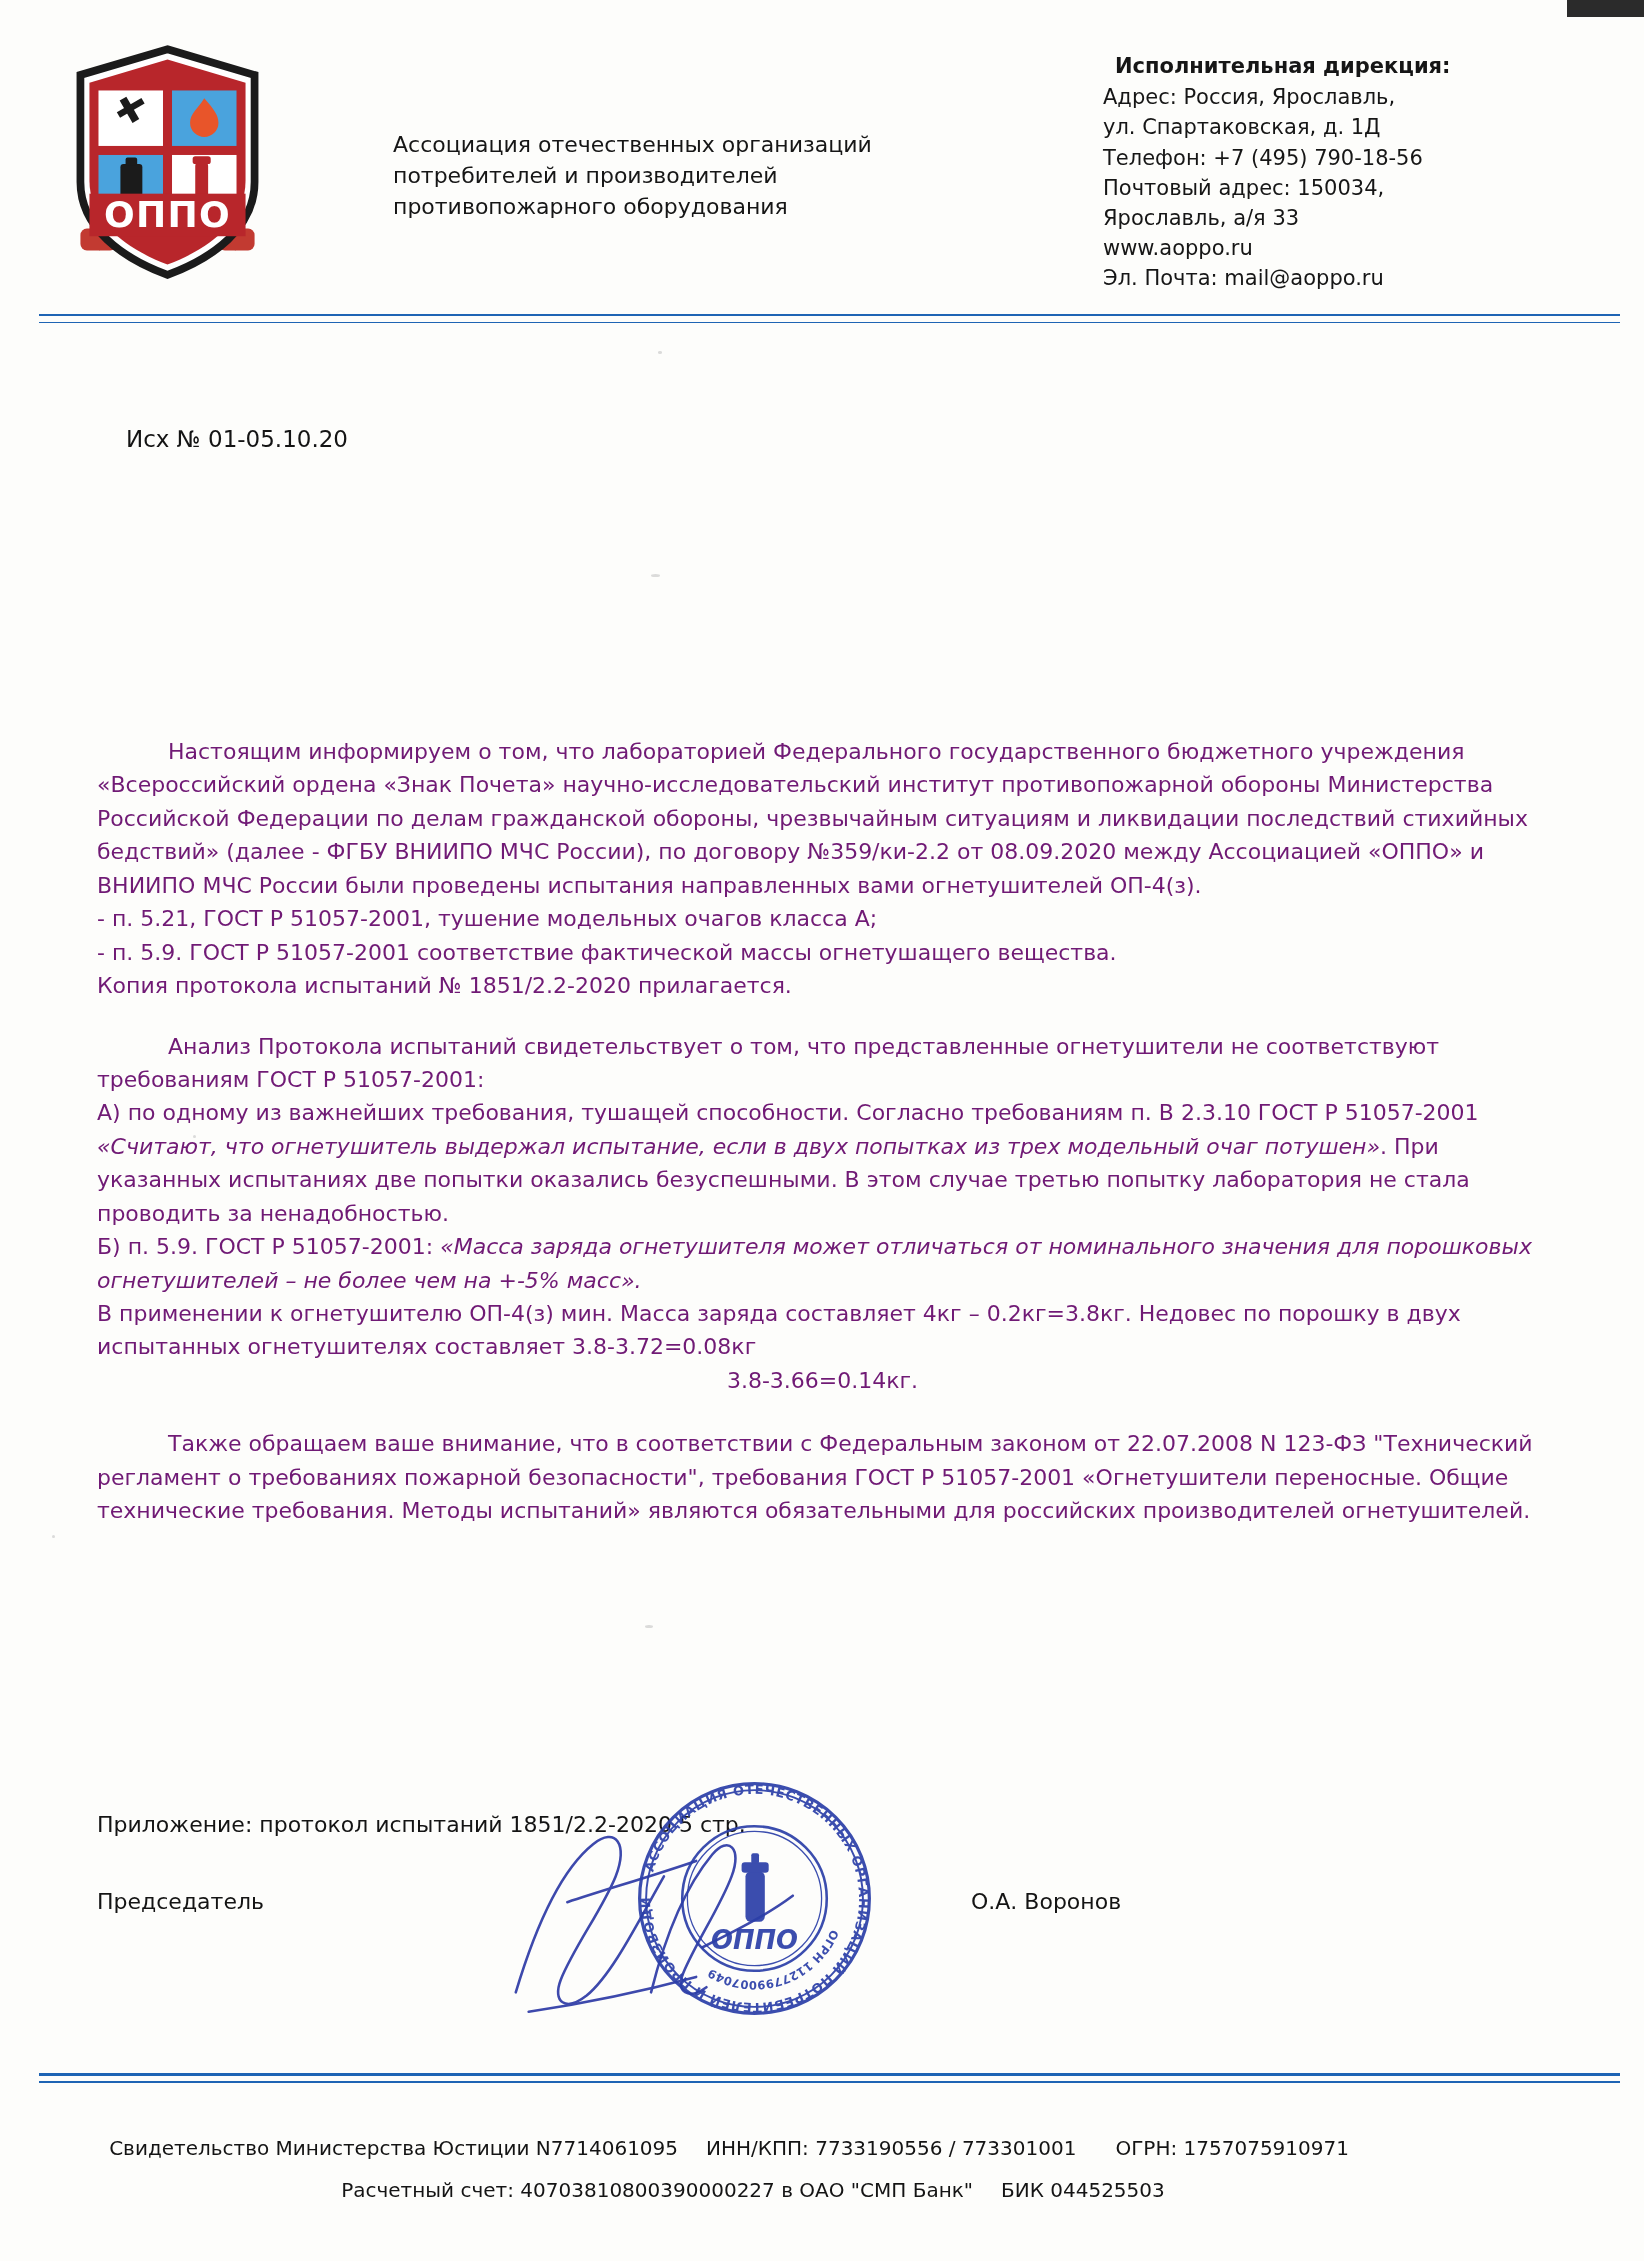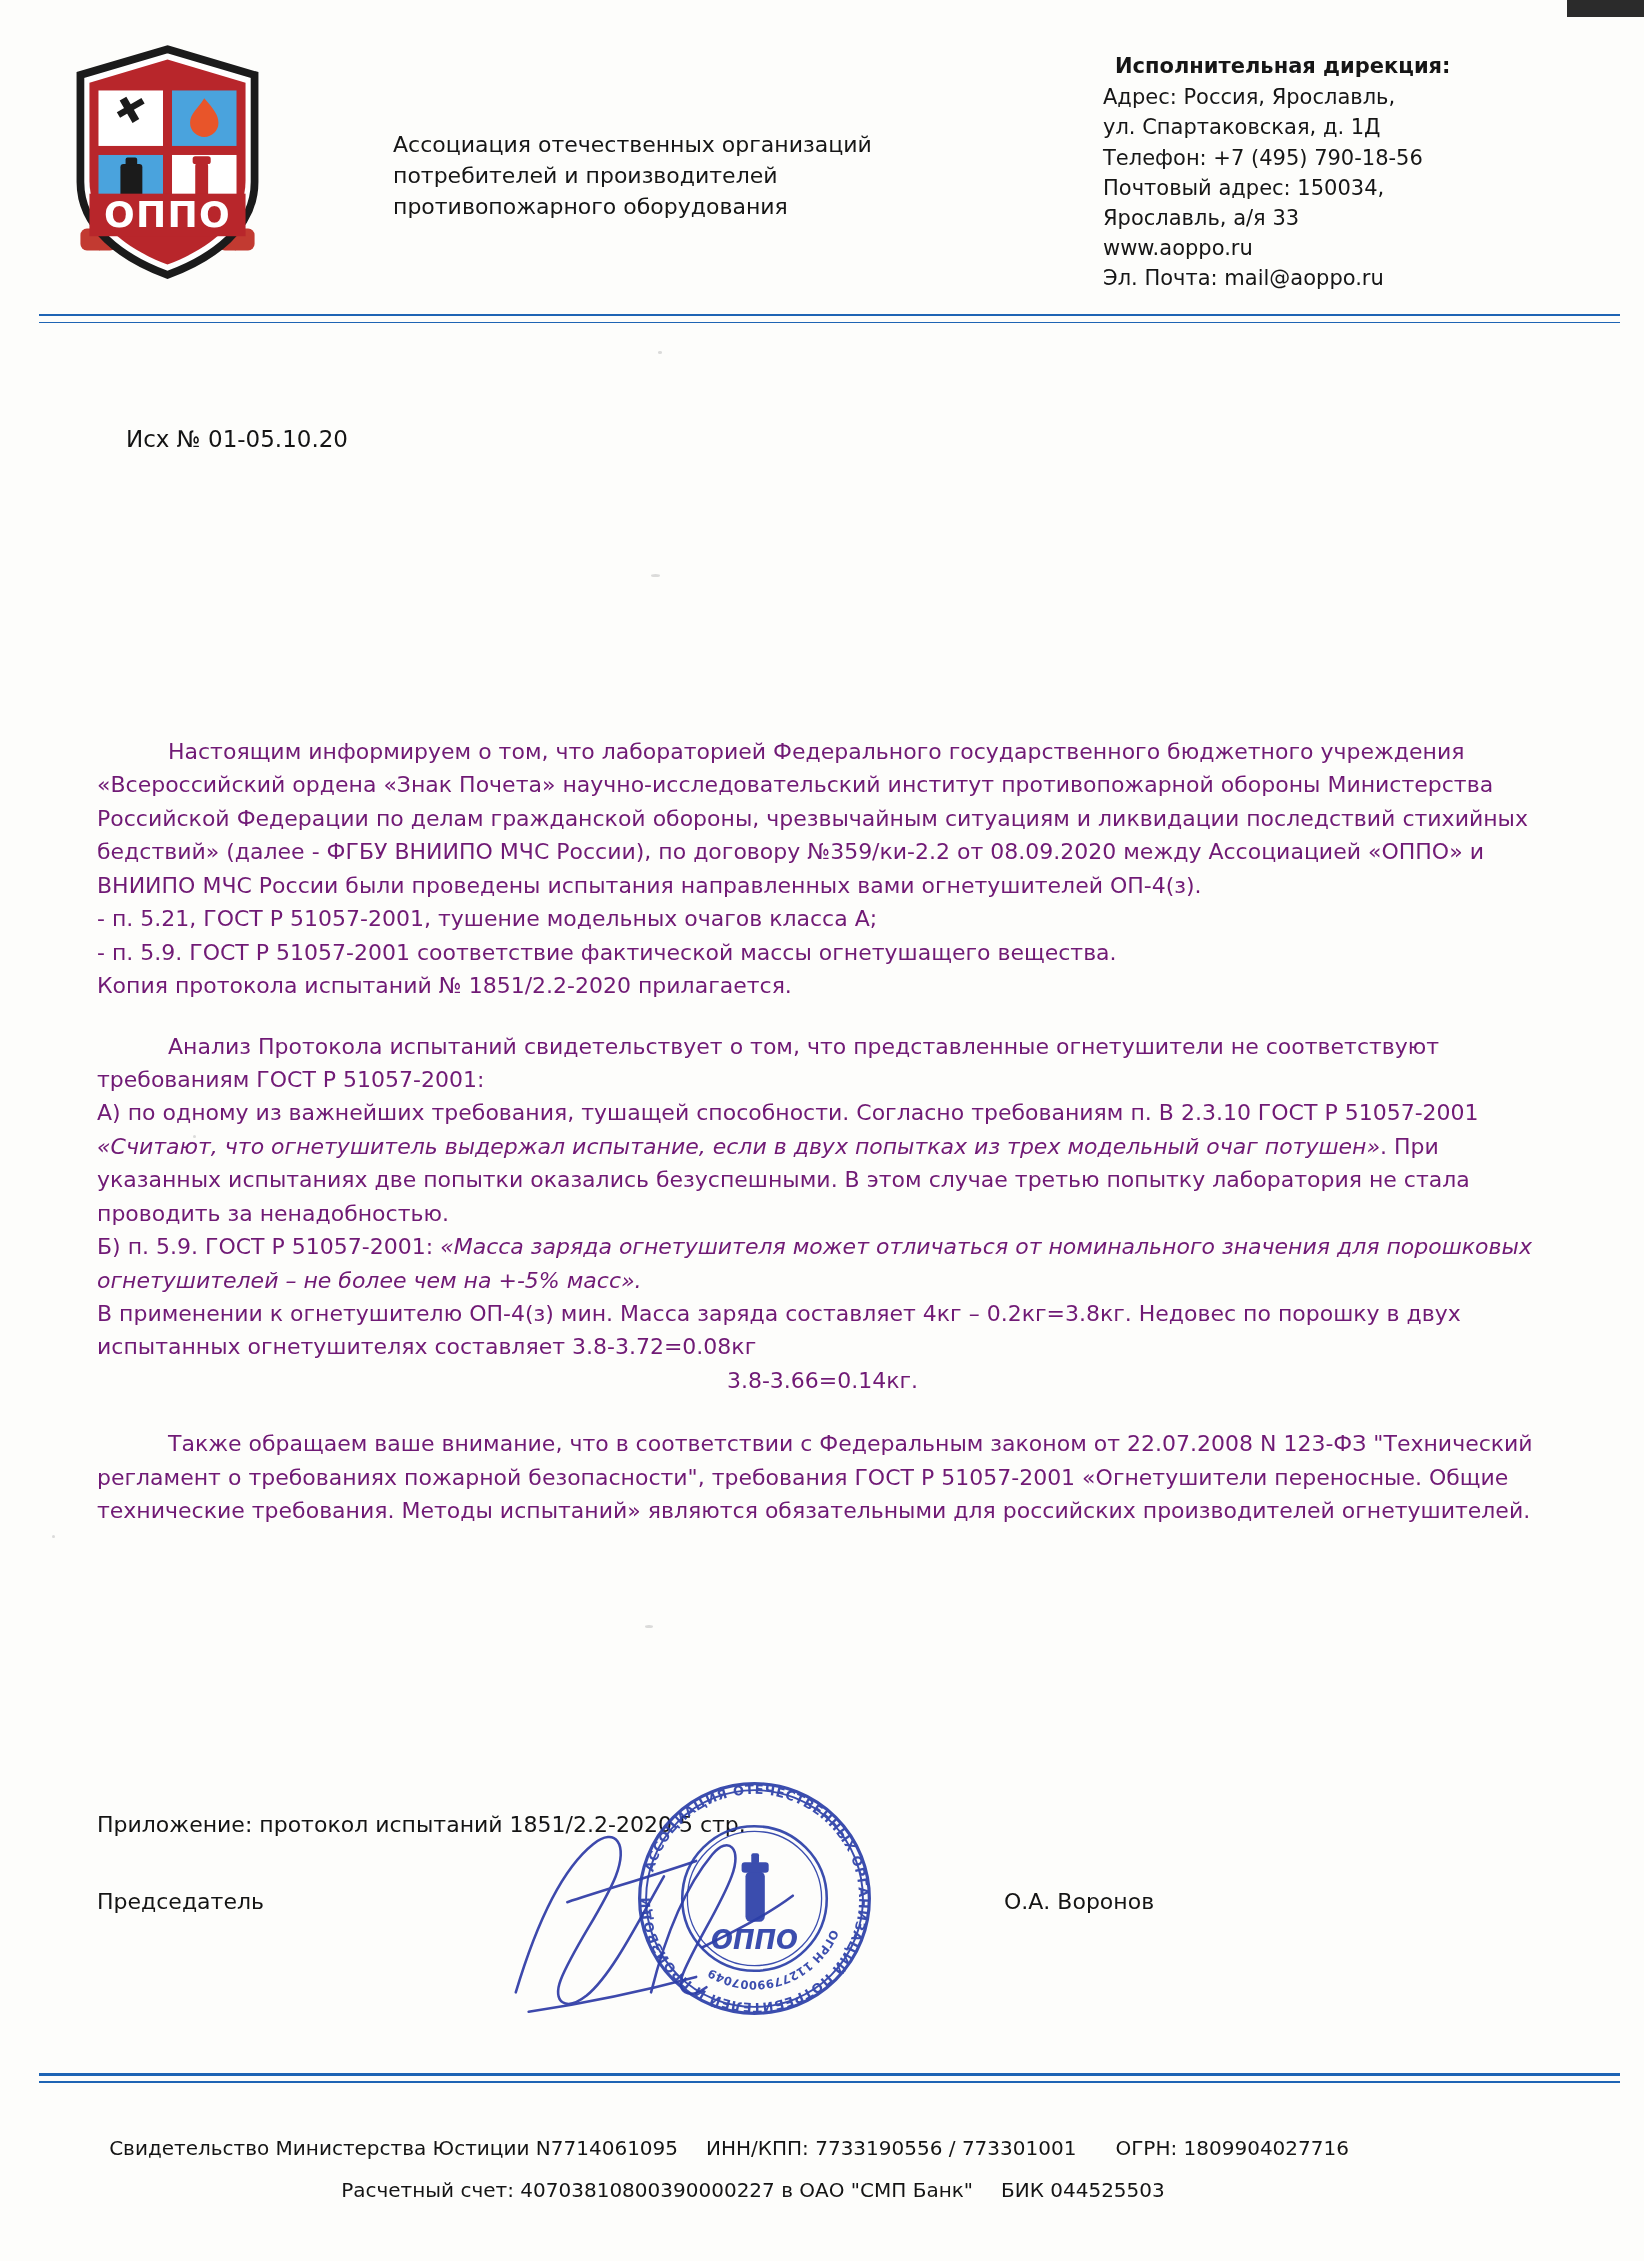--- a/index.html
+++ b/index.html
@@ -132,21 +132,21 @@
     position: absolute;
     left: 97px;
     top: 1889px;
     width: 1451px;
     font-size: 22px;
   }
   .signature-row .role {
     position: absolute; left: 0; top: 0;
   }
   .signature-row .name {
-    position: absolute; left: 907px; top: 0;
+    position: absolute; left: 874px; top: 0;
   }
 
   
   .stamp {
     position: absolute;
     left: 619px;
     top: 1763px;
     width: 271px;
     height: 271px;
     opacity: .92;
@@ -332,21 +332,21 @@
       </g>
       <text x="210" y="288" text-anchor="middle" font-family="'DejaVu Sans', sans-serif" font-size="40" font-weight="700" fill="#2b3fa8" font-style="italic">ОППО</text>
     </svg>
   </div>
 
   <div class="footer">
     <div class="footer-rule"></div>
     <div class="footer-rule second"></div>
 
     <div class="footer-line1">
-      <span class="fw">Свидетельство Министерства Юстиции N7714061095</span><span class="fw gap-a">ИНН/КПП: 7733190556 / 773301001</span><span class="fw gap-b">ОГРН: 1809904027716</span>
+      <span class="fw">Свидетельство Министерства Юстиции N7714061095</span><span class="fw gap-a">ИНН/КПП: 7733190556 / 773301001</span><span class="fw gap-b">ОГРН: 1757075910971</span>
     </div>
 
     <div class="footer-line2">
       <span class="fw">Расчетный счет: 40703810800390000227 в ОАО "СМП Банк"</span><span class="fw gap-c">БИК 044525503</span>
     </div>
   </div>
 
   <div class="speck" style="left:193px;top:1135px;width:3.2px;height:3.2px"></div>
   <div class="speck" style="left:658px;top:351px;width:3.9px;height:2.6px"></div>
   <div class="speck" style="left:651px;top:574px;width:9px;height:3.2px"></div>

